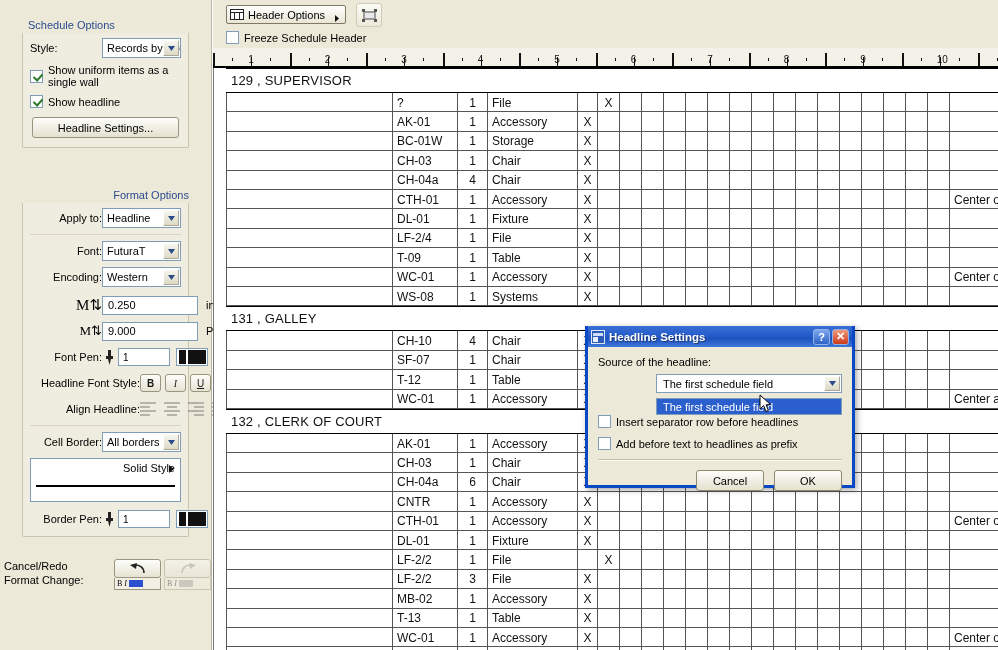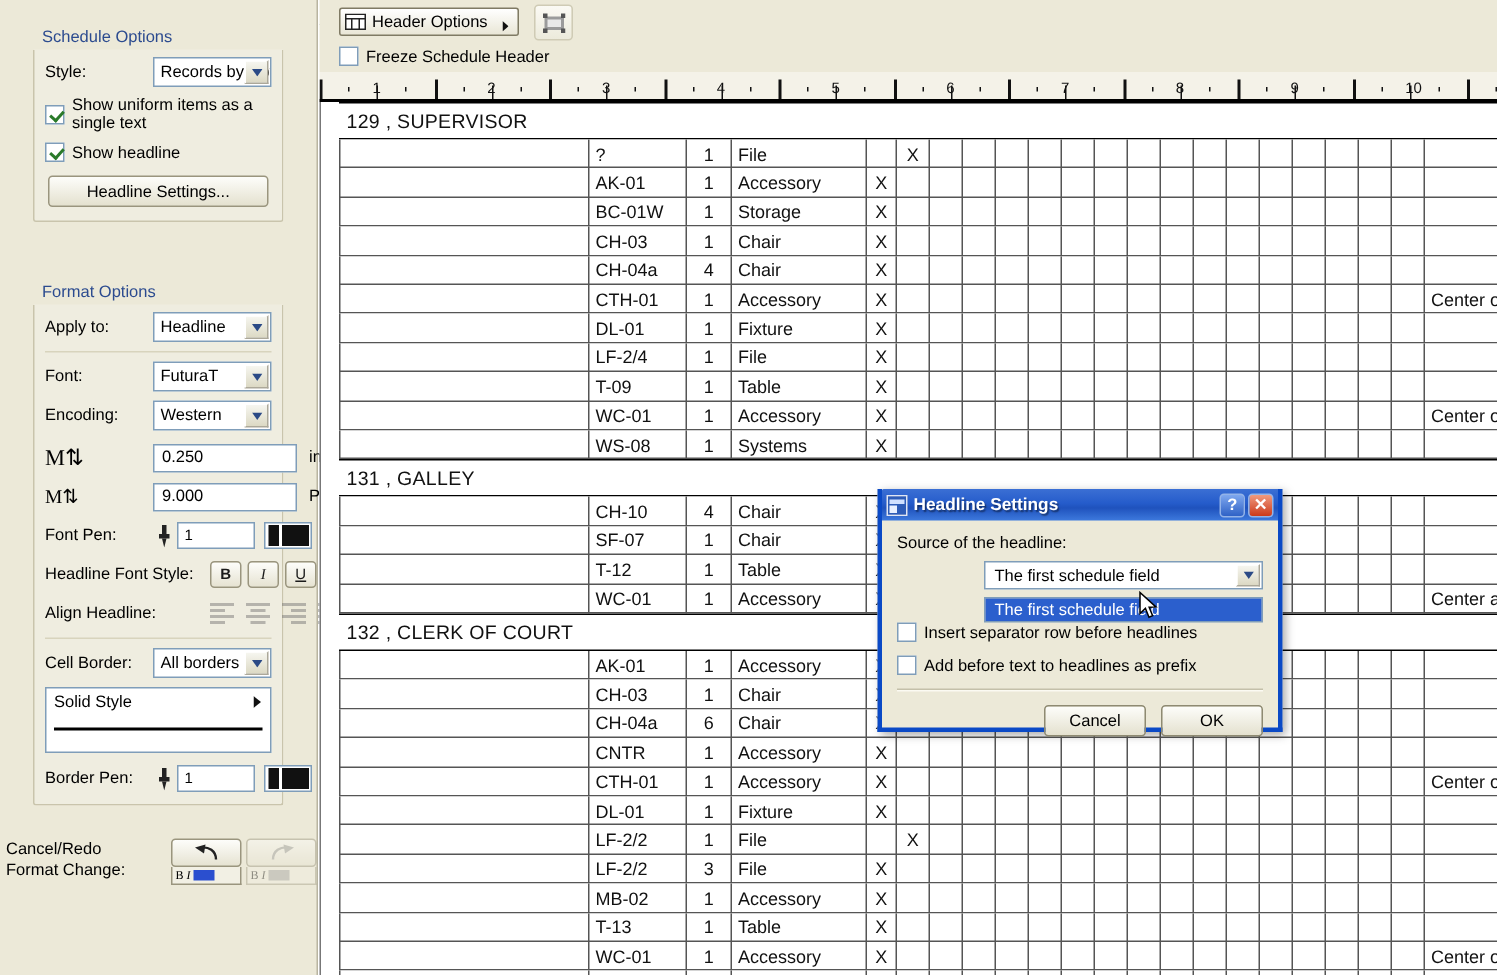--- a/index.html
+++ b/index.html
@@ -316,33 +316,33 @@
             <span class="txt">Records by Rows</span>
             <span class="arrow">
               <svg width="7" height="5" viewBox="0 0 7 5">
                   <path d="M0 0 L7 0 L3.5 5 Z" fill="#2b4a86"></path>
                 </svg>
             </span>
           </div>
         </div>
         <div class="cbx-row">
           <span class="cbx checked"></span>
-          <span class="cbx-label">Show uniform items as a single text</span>
+          <span class="cbx-label">Show uniform items as a single wall</span>
         </div>
         <div class="cbx-row">
           <span class="cbx checked"></span>
           <span class="cbx-label">Show headline</span>
         </div>
         <div class="btn-wrap">
           <div class="btn">Headline Settings...</div>
         </div>
       </div>
     </div>
 
-    <div class="group" style="margin-top:6px;">
+    <div class="group" style="margin-top:6px;text-align:right;">
       <div class="group-title">Format Options</div>
       <div class="group-box">
         <div class="row">
           <span class="lbl">Apply to:</span>
           <div class="combo">
             <span class="txt">Headline</span>
             <span class="arrow">
               <svg width="7" height="5" viewBox="0 0 7 5">
                   <path d="M0 0 L7 0 L3.5 5 Z" fill="#2b4a86"></path>
                 </svg>

